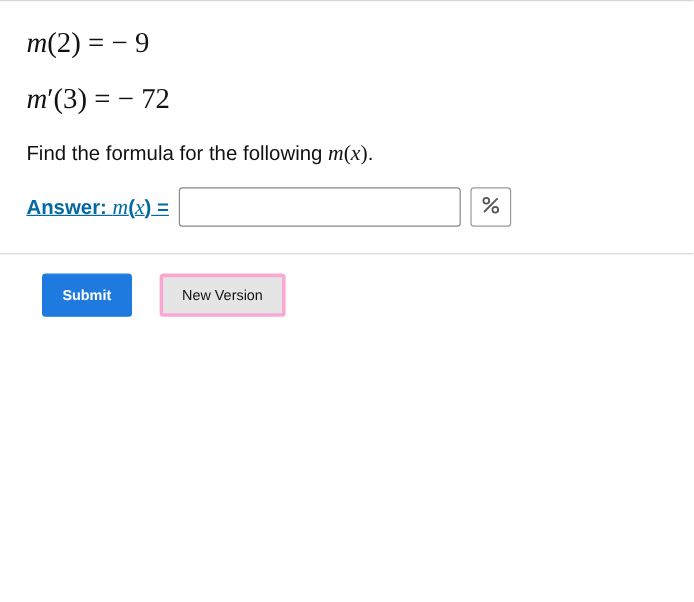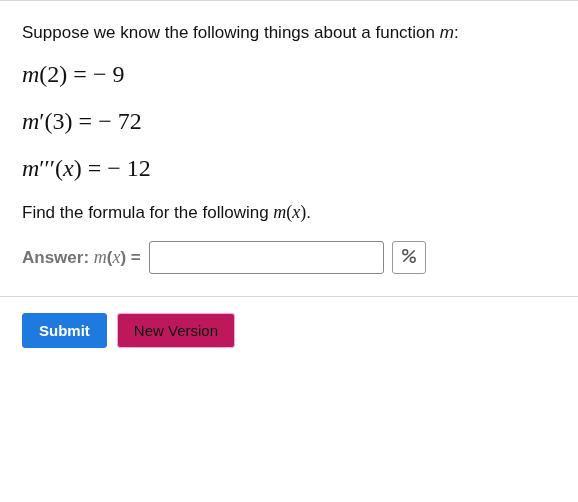--- a/index.html
+++ b/index.html
@@ -28,22 +28,23 @@
   .mfun { font-style: italic; }
   .mvar { font-style: italic; }
   .answer-row {
     display: flex;
     align-items: center;
     gap: 8px;
     margin-bottom: 22px;
   }
   .answer-label {
     font-size: 17px;
-    color: #737373;
+    color: #0369a1;
     font-weight: 600;
+    text-decoration: underline;
   }
   .answer-label .mfun, .answer-label .mvar { font-weight: 400; font-family: Georgia, "Times New Roman", serif; font-size: 18px;}
   .answer-input {
     flex: 0 0 auto;
     width: 235px;
     height: 33px;
     border: 1px solid #888;
     border-radius: 3px;
     padding: 4px 8px;
     font-size: 15px;
@@ -61,58 +62,53 @@
     color: #555;
     padding: 0;
   }
   .footer {
     border-top: 1px solid #d8d8d8;
     padding: 16px 22px 22px 22px;
     display: flex;
     gap: 10px;
   }
   .btn {
-    font-size: 15px;
+    font-size: 12px;
     padding: 8px 16px;
     border-radius: 3px;
     cursor: pointer;
     border: 1px solid transparent;
+    margin-left: 13px;
   }
   .btn-primary {
     background: #1f7ae0;
     color: #fff;
     font-weight: 600;
     border-color: #1f7ae0;
   }
   .btn-secondary {
-    background: #be185d;
+    background: #e5e5e5;
     color: #111;
-    border: 1px solid #f9a8d4;
+    border: 3px solid #f9a8d4;
   }
 </style>
 </head>
 <body>
 
 <div class="wrap">
 
-  <p class="prompt">
-    <span>Suppose we know the following things about a function </span><span class="mfun">m</span><span>:</span>
-  </p>
 
   <p class="eq">
     <span class="mfun">m</span><span></span><span>(</span><span>2</span><span>)</span> = <span> − 9</span>
   </p>
 
   <p class="eq">
     <span class="mfun">m</span><span>′</span><span>(</span><span>3</span><span>)</span> = <span> − 72</span>
   </p>
 
-  <p class="eq">
-    <span class="mfun">m</span><span>′′′</span><span>(</span><span class="mvar">x</span><span>)</span> = <span> − 12</span>
-  </p>
 
 
   <p class="prompt">
     <span>Find the formula for the following </span><span class="mfun" style="font-family:Georgia,serif;font-size:18px">m</span><span style="font-family:Georgia,serif;font-size:18px">(</span><span class="mvar" style="font-family:Georgia,serif;font-size:18px">x</span><span style="font-family:Georgia,serif;font-size:18px">)</span><span>.</span>
   </p>
 
   <div class="answer-row">
     <span class="answer-label">
       <span>Answer: </span><span class="mfun">m</span>(<span class="mvar">x</span>)<span> = </span>
     </span>

